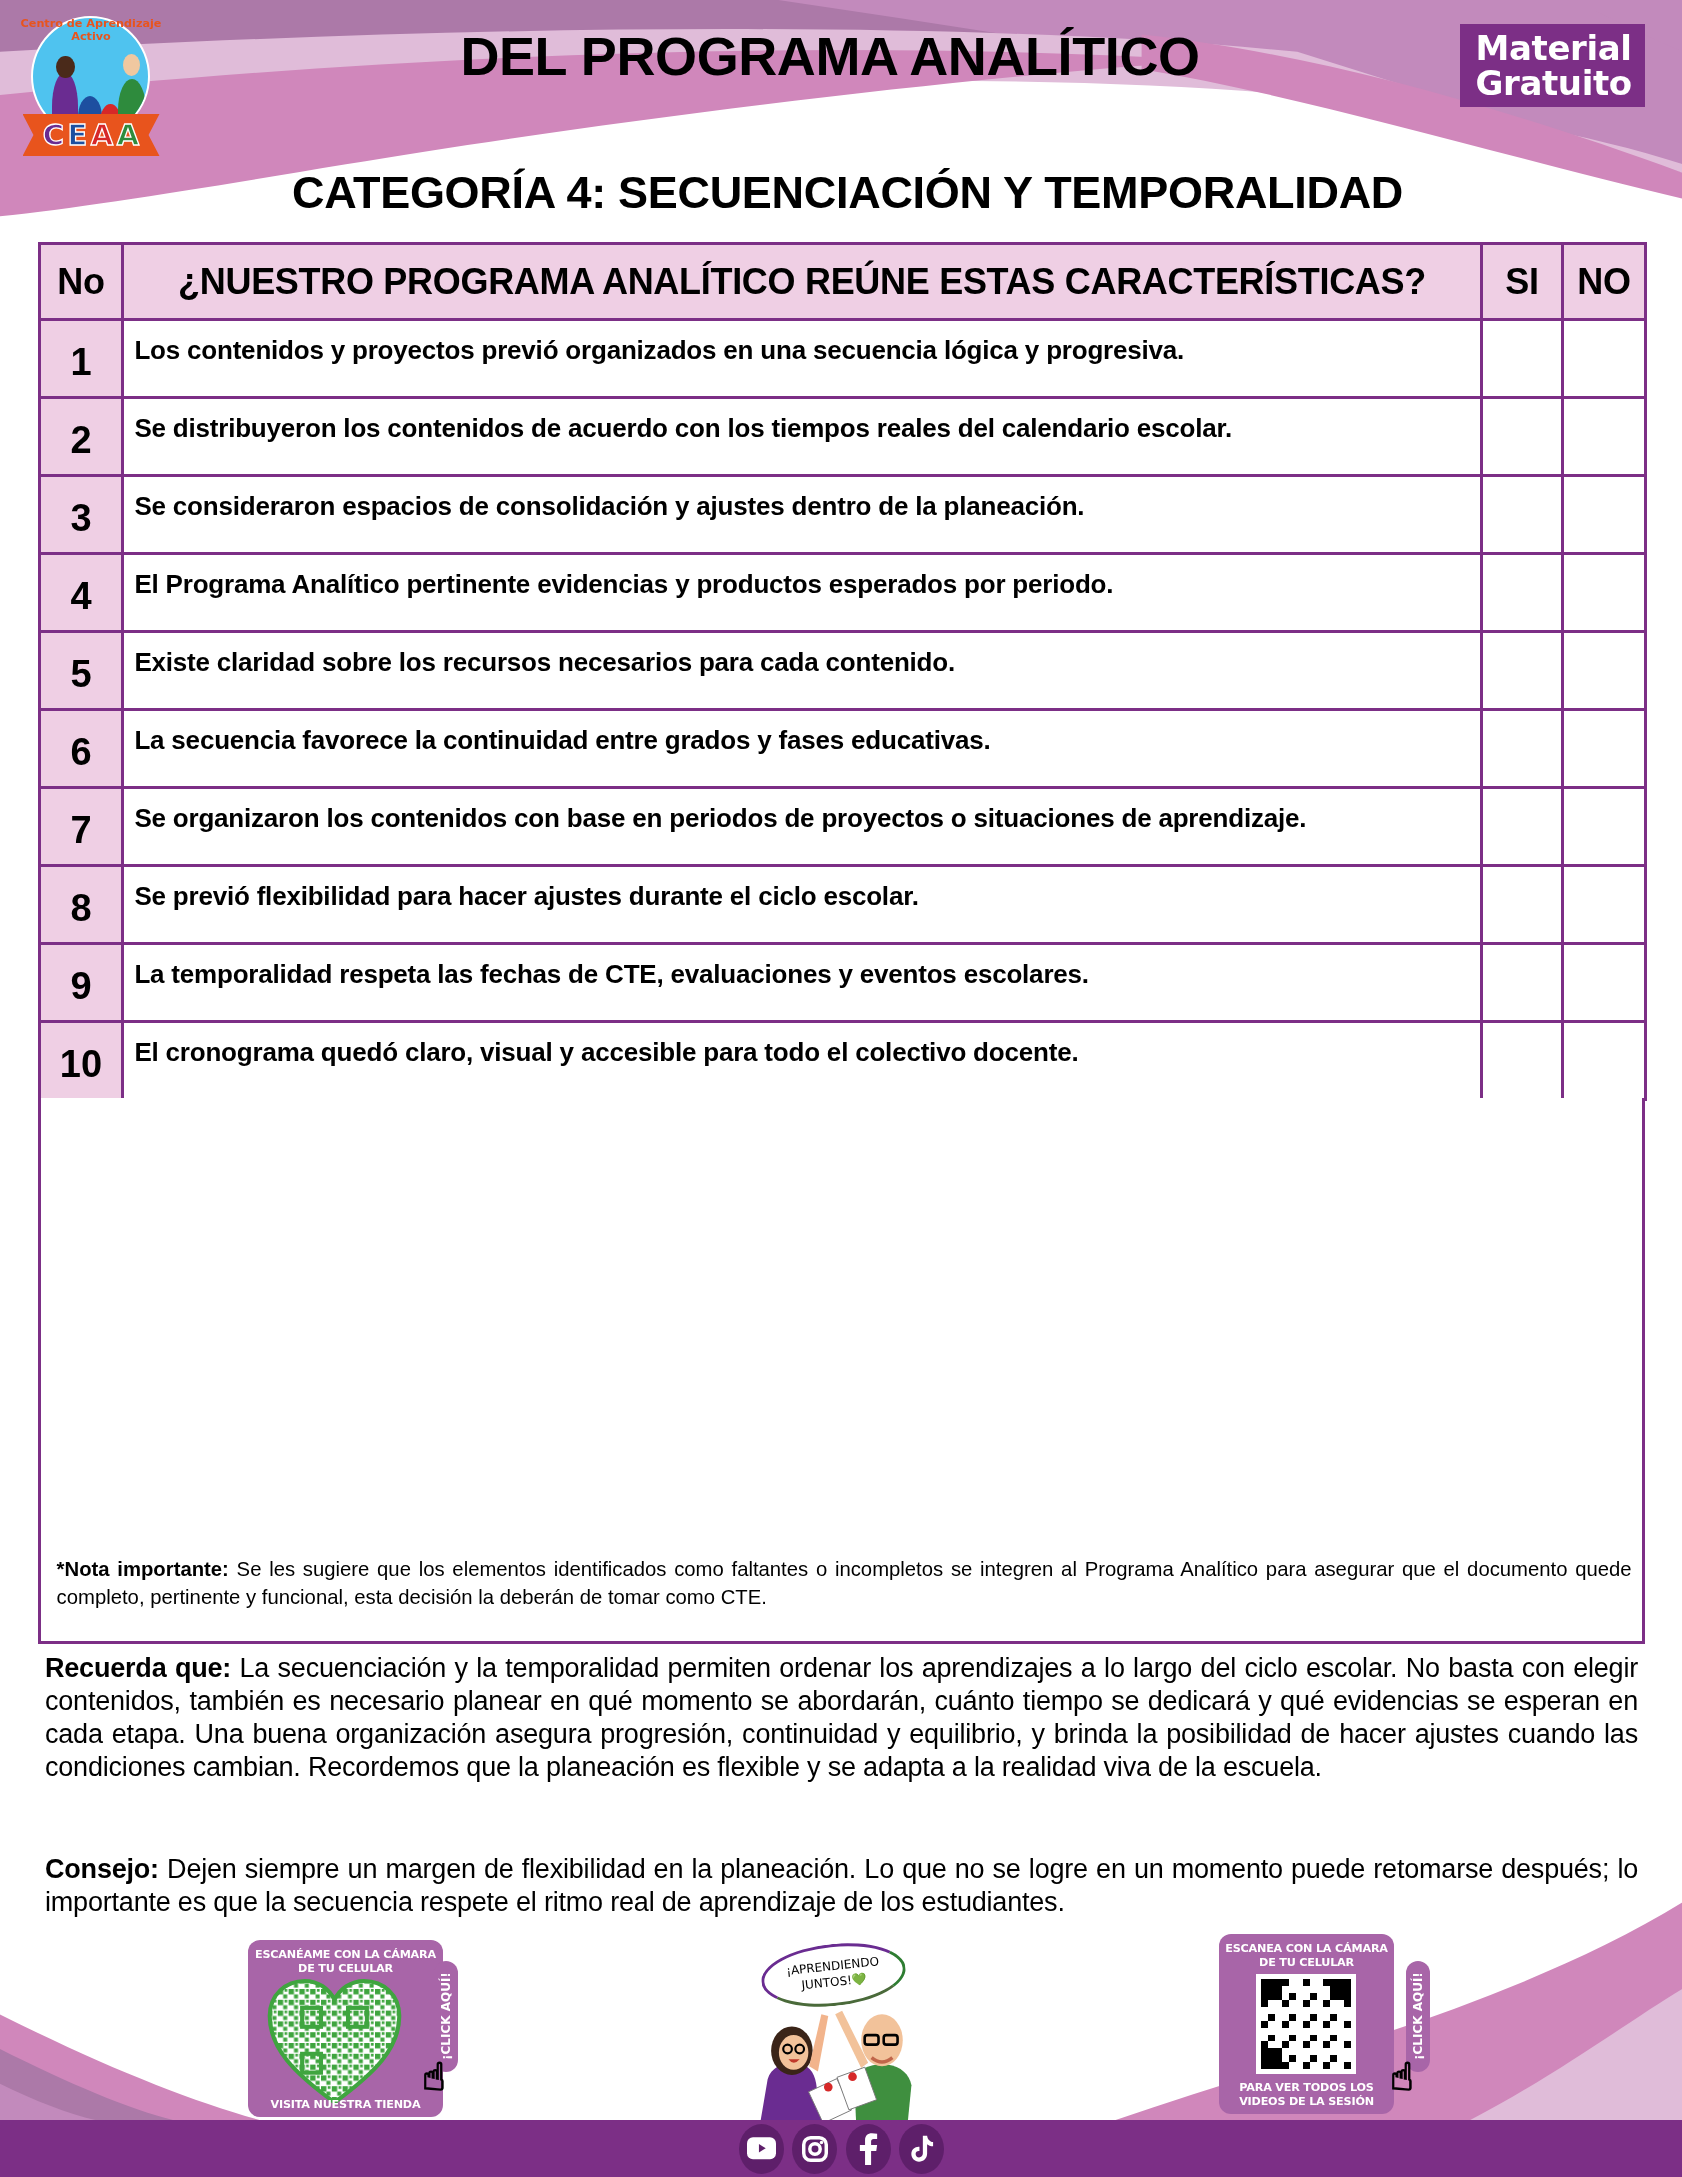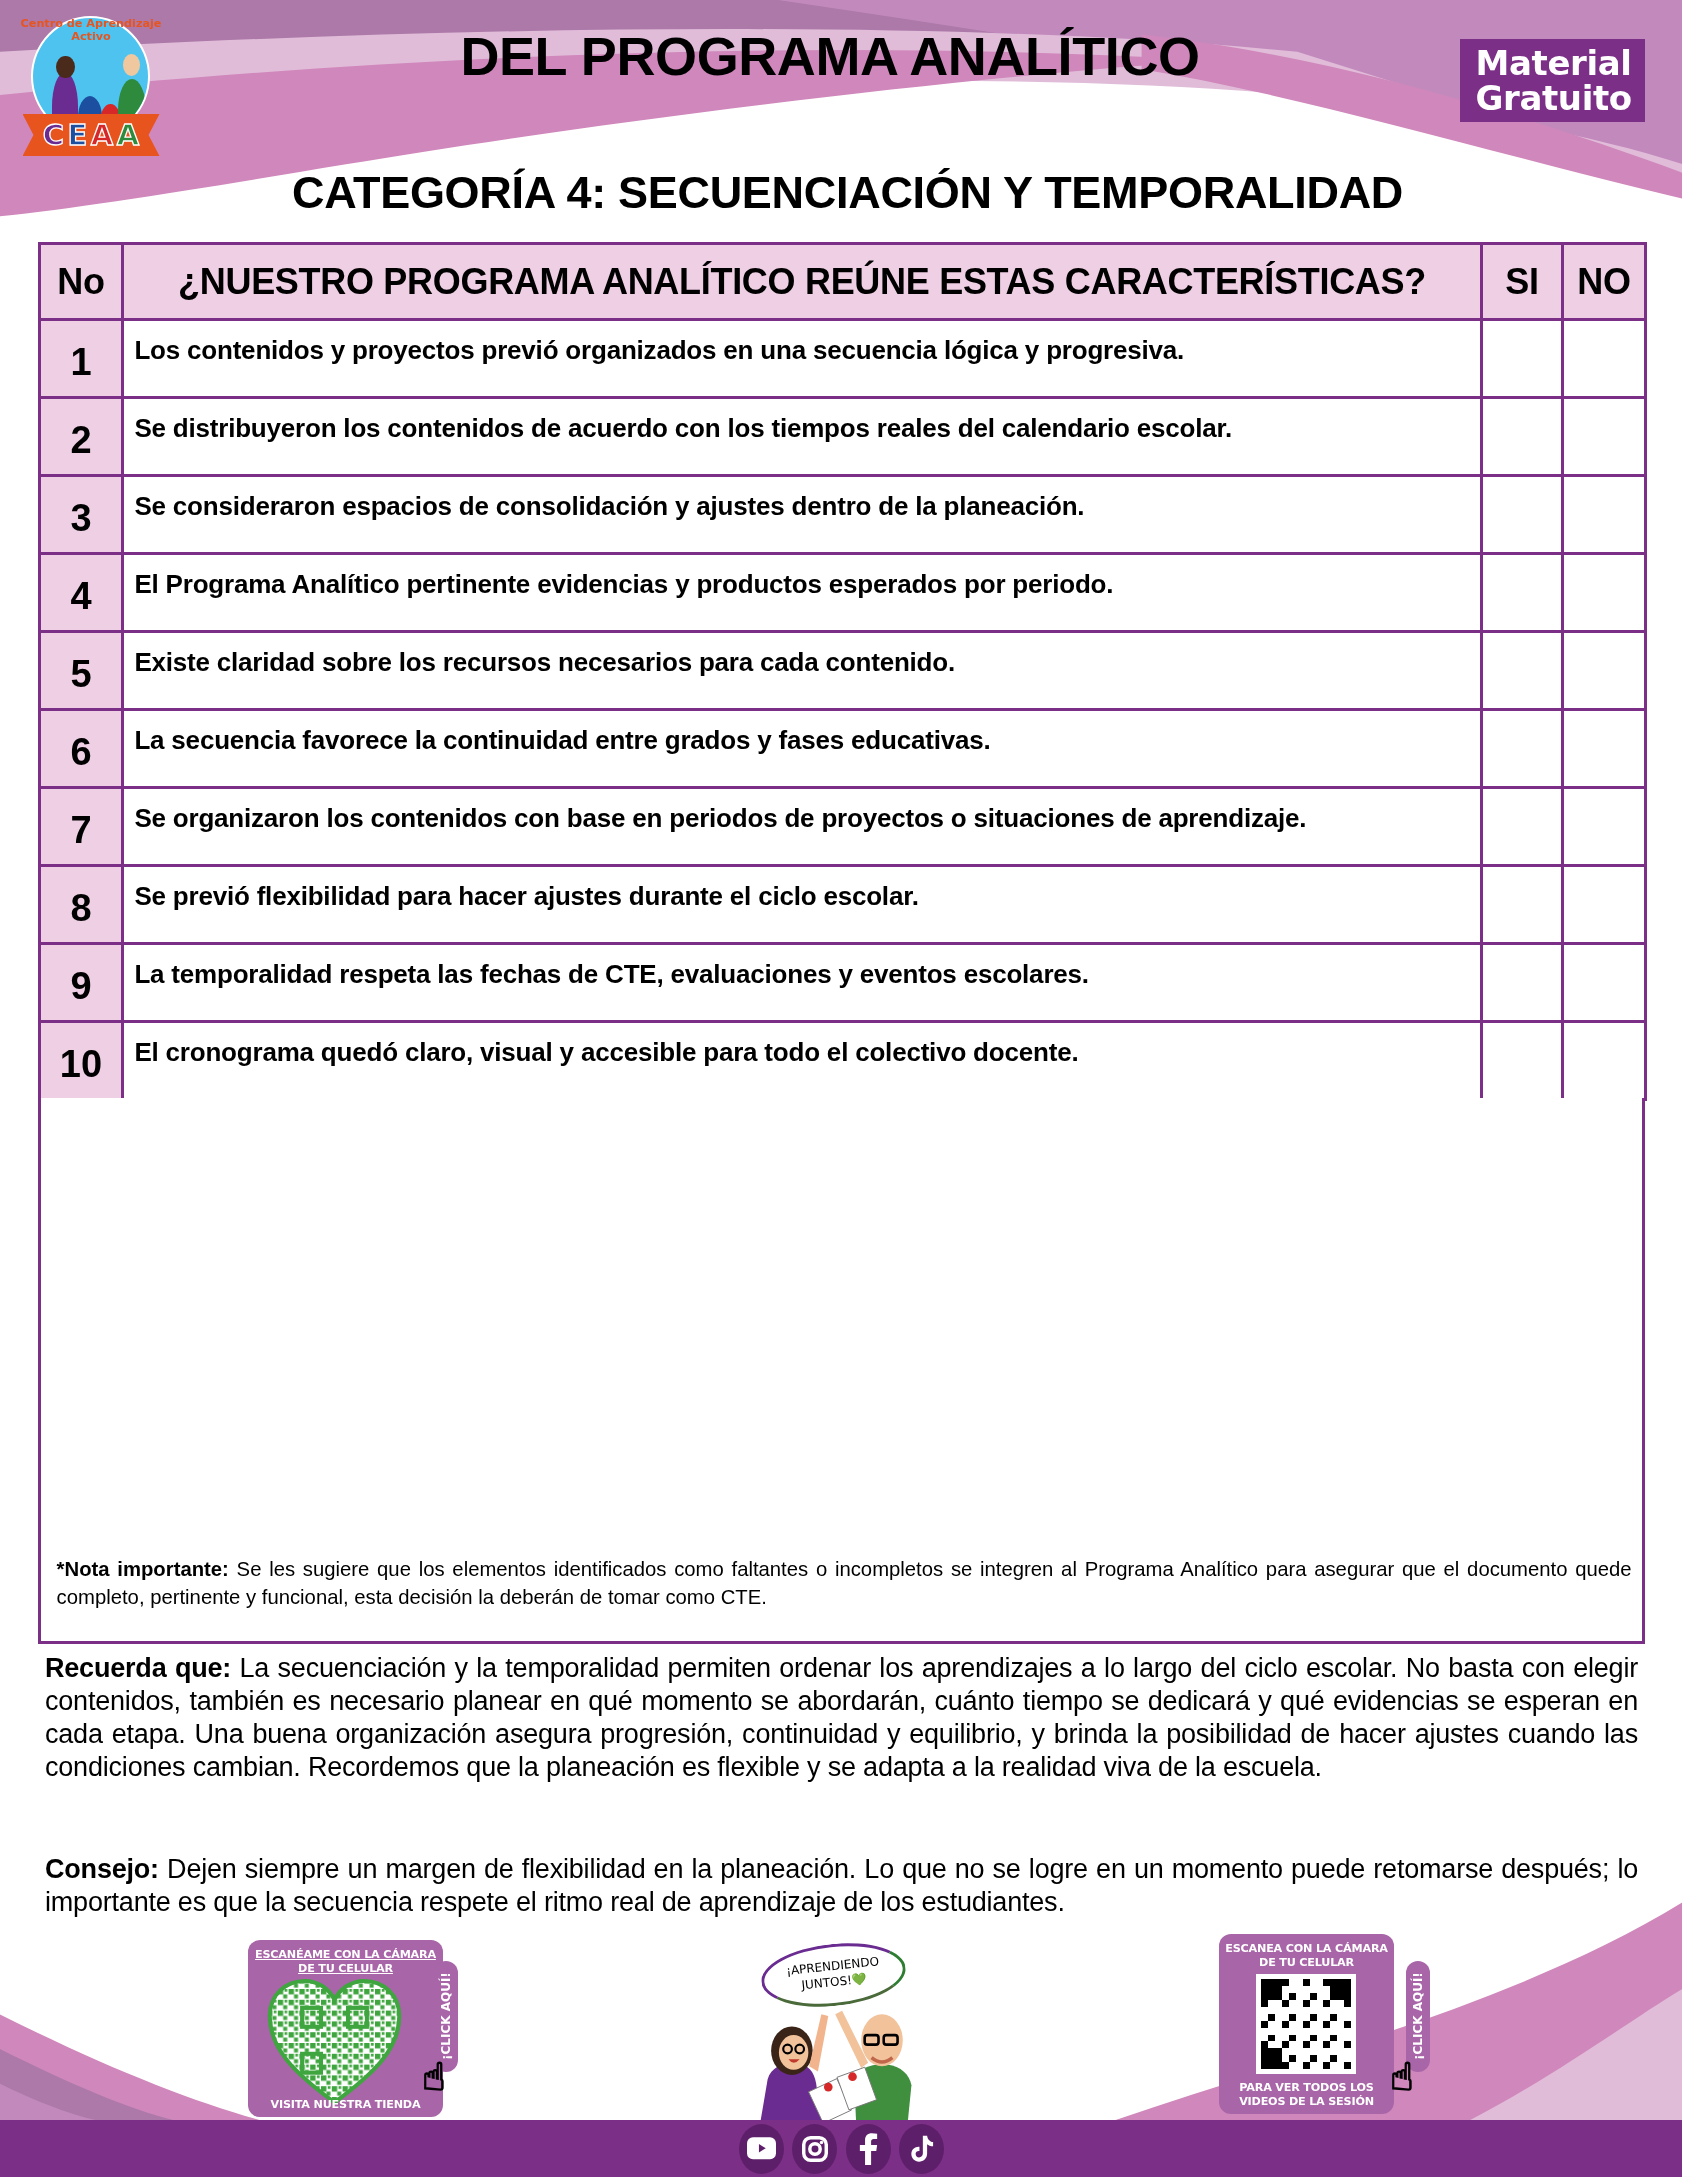--- a/index.html
+++ b/index.html
@@ -17,21 +17,21 @@
   .logo-arc { position: absolute; left: 0; top: 5.2px; width: 144px; font-size: 11.2px; color: #e8541d; font-weight: bold; text-align: center; }
   .logo-banner { position: absolute; left: 3.5px; top: 102px; width: 137px; height: 42px; background: #e8541d; clip-path: polygon(0 0,100% 0,92% 50%,100% 100%,0 100%,8% 50%); display:flex; align-items:center; justify-content:center; gap: 3.5px; }
   .logo-banner span { font-family: "DejaVu Sans", sans-serif; font-weight: bold; font-size: 29px; -webkit-text-stroke: 1.3px #fff; }
   .lc1 { color: #6a2c91; } .lc2 { color: #1d4fa0; } .lc3 { color: #d62828; } .lc4 { color: #2e8b3d; }
   .fig { position: absolute; border-radius: 50% 50% 40% 40%; }
 
   
   .title { left: 216px; top: 26px; width: 1228px; text-align: center; font-family: "Liberation Sans", sans-serif; font-weight: bold; font-size: 54px; line-height: 61px; letter-spacing: -0.4px; }
   .category { left: 173px; top: 166px; width: 1349px; text-align: center; font-family: "Liberation Sans", sans-serif; font-weight: bold; font-size: 45px; line-height: 54px; letter-spacing: -0.3px; }
 
-  .badge { left: 1460px; top: 39px; width: 185px; height: 83px; background: #7c2f86; color: #fff; font-family: "DejaVu Sans", sans-serif; font-weight: bold; font-size: 34px; line-height: 35px; padding: 7px 0 0 15.6px; letter-spacing: -0.4px; }
+  .badge { left: 1460px; top: 24px; width: 185px; height: 83px; background: #7c2f86; color: #fff; font-family: "DejaVu Sans", sans-serif; font-weight: bold; font-size: 34px; line-height: 35px; padding: 7px 0 0 15.6px; letter-spacing: -0.4px; }
 
   
   .checklist { left: 38px; top: 242px; width: 1607px; border-collapse: collapse; table-layout: fixed; }
   .checklist th, .checklist td { border: 3.5px solid #7c2f86; }
   .checklist thead th { background: #efcfe4; height: 76px; font-family: "Liberation Sans", sans-serif; font-weight: bold; font-size: 36px; text-align: center; vertical-align: middle; letter-spacing: -0.3px; }
   .checklist td { height: 78px; vertical-align: middle; }
   .checklist td.num { background: #efcfe4; text-align: center; font-family: "Liberation Sans", sans-serif; font-weight: bold; font-size: 38px; padding-top: 8.6px; }
   .checklist td.text { font-family: "Liberation Sans", sans-serif; font-weight: bold; font-size: 26px; padding: 0 0 15.6px 10.4px; letter-spacing: -0.2px; white-space: nowrap; }
   .checklist td.check { background: #fff; cursor: pointer; }
   col.c-no { width: 83px; } col.c-text { width: 1359px; } col.c-si { width: 81px; } col.c-nn { width: 83px; }
@@ -44,21 +44,21 @@
   .note b { font-weight: bold; }
 
   
   .para { left: 45px; width: 1593px; font-family: "Liberation Sans", sans-serif; font-size: 27px; line-height: 33px; text-align: justify; text-align-last: left; letter-spacing: -0.2px; }
   .para b { font-weight: bold; }
   .p-recuerda { top: 1652px; }
   .p-consejo { top: 1853px; }
 
   
   .qr-card { background: #a865a8; border-radius: 12px; color: #fff; text-align: center; font-family: "DejaVu Sans", sans-serif; font-weight: bold; }
-  .qr-left { left: 248px; top: 1940px; width: 195px; height: 177px; text-decoration: underline; }
+  .qr-left { left: 248px; top: 1940px; width: 195px; height: 177px; }
   .qr-right { left: 1219px; top: 1934px; width: 175px; height: 180px; }
   .qr-card .cap { font-size: 11.2px; line-height: 14px; padding-top: 7.8px; letter-spacing: -0.2px; }
   .qr-card .foot { position: absolute; left: 0; width: 100%; bottom: 5.2px; font-size: 11.2px; line-height: 14px; letter-spacing: -0.2px; }
   .heart { position: absolute; left: 19px; top: 38px; width: 135px; height: 130px; }
   .qr-box { position: absolute; left: 37px; top: 40px; width: 100px; height: 100px; background: #fff; padding: 5.2px; }
   .qr-grid { width: 90px; height: 90px; display: grid; grid-template-columns: repeat(13, 1fr); grid-template-rows: repeat(13, 1fr); }
   .qr-grid i { display: block; }
   .click-tab { background: #a865a8; border-radius: 12px; width: 24px; height: 111px; color: #fff; font-family: "DejaVu Sans", sans-serif; font-weight: bold; font-size: 12px; writing-mode: vertical-rl; transform: rotate(180deg); text-align: center; line-height: 24px; }
   .click-left { left: 434px; top: 1961px; }
   .click-right { left: 1406px; top: 1961px; }

